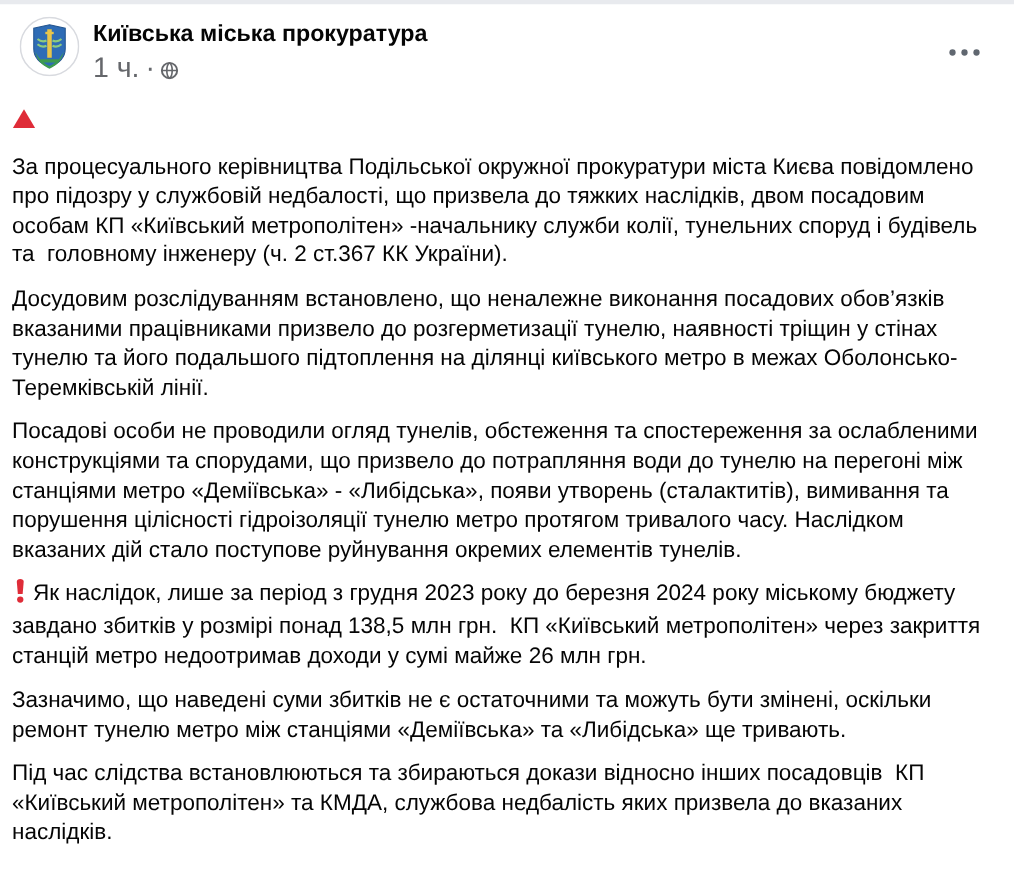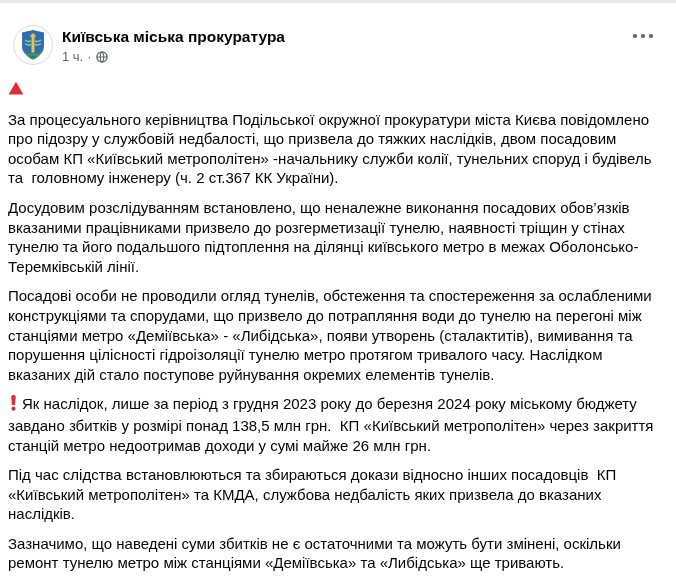--- a/index.html
+++ b/index.html
@@ -15,21 +15,21 @@
   .top-strip {
     height: 3px;
     background: #E8EAEE;
     width: 100%;
   }
   .post-card { background: #fff; }
 
   
   .header {
     position: relative;
-    padding: 22px 16px 2px 13px;
+    padding: 8px 16px 2px 13px;
     display: flex;
     align-items: flex-start;
   }
   .avatar {
     width: 40px;
     height: 40px;
     border-radius: 50%;
     flex: 0 0 40px;
     cursor: pointer;
   }
@@ -39,21 +39,21 @@
     font-weight: 700;
     color: #050505;
     line-height: 19px;
     cursor: pointer;
   }
   .meta {
     display: flex;
     align-items: center;
     gap: 4px;
     margin-top: 3px;
-    font-size: 13px;
+    font-size: 19px;
     color: #65676B;
     cursor: pointer;
   }
   .meta .sep { color: #65676B; }
   .globe-icon { display: inline-flex; margin-top: 1px; }
   .menu-dots {
     position: absolute;
     right: 18px;
     top: 18px;
     cursor: pointer;
@@ -143,21 +143,21 @@
     <p>
       <span class="inline-emoji excl">
         <svg width="7" height="16" viewBox="0 0 7 16">
           <path d="M1.2 1.8 C1.2 0.7 2.1 0 3.5 0 C4.9 0 5.8 0.7 5.8 1.8 L5.1 10 H1.9 Z" fill="#DF2C38"></path>
           <circle cx="3.5" cy="13.7" r="2.1" fill="#DF2C38"></circle>
         </svg>
       </span><span class="post-text">Як наслідок, лише за період з грудня 2023 року до березня 2024 року міському бюджету завдано збитків у розмірі понад 138,5 млн грн.  КП «Київський метрополітен» через закриття станцій метро недоотримав доходи у сумі майже 26 млн грн.</span>
     </p>
 
     <p>
-      <span class="post-text">Під час слідства встановлюються та збираються докази відносно інших посадовців  КП «Київський метрополітен» та КМДА, службова недбалість яких призвела до вказаних наслідків.</span>
+      <span class="post-text">Зазначимо, що наведені суми збитків не є остаточними та можуть бути змінені, оскільки ремонт тунелю метро між станціями «Деміївська» та «Либідська» ще тривають.</span>
     </p>
 
     <p>
-      <span class="post-text">Зазначимо, що наведені суми збитків не є остаточними та можуть бути змінені, оскільки ремонт тунелю метро між станціями «Деміївська» та «Либідська» ще тривають.</span>
+      <span class="post-text">Під час слідства встановлюються та збираються докази відносно інших посадовців  КП «Київський метрополітен» та КМДА, службова недбалість яких призвела до вказаних наслідків.</span>
     </p>
 
   </div>
 </div>
 
 </body></html>

